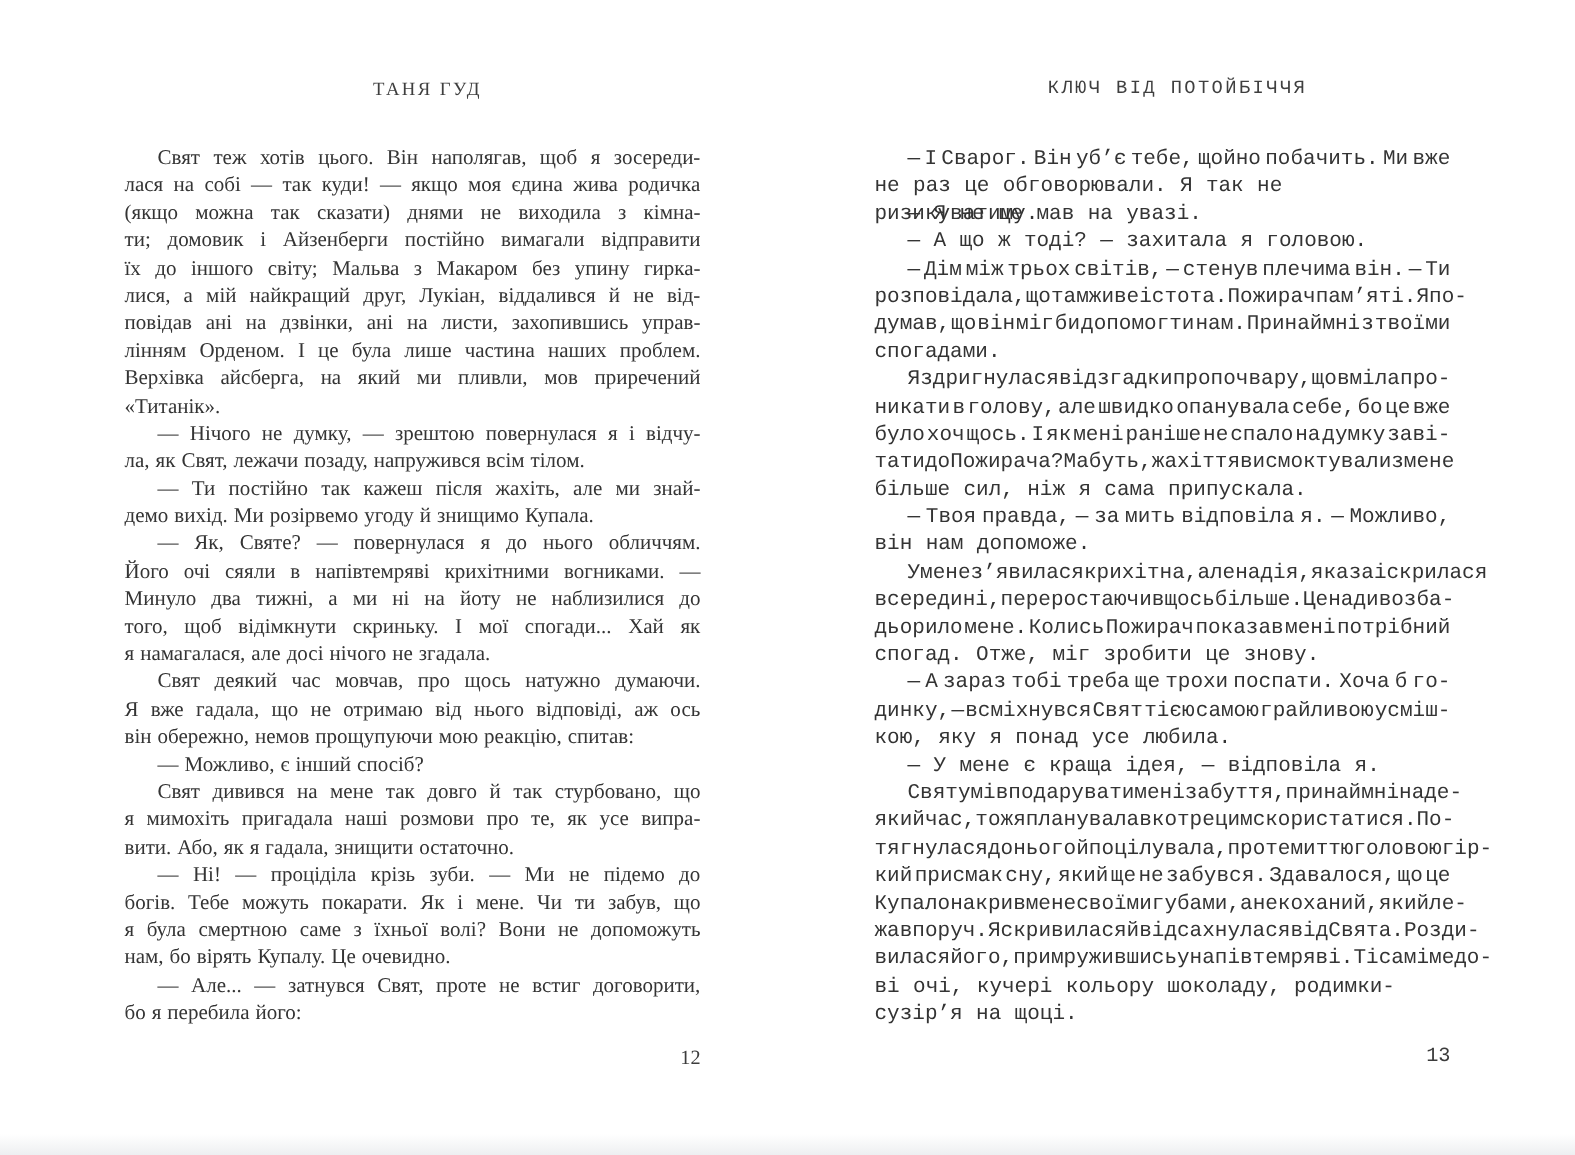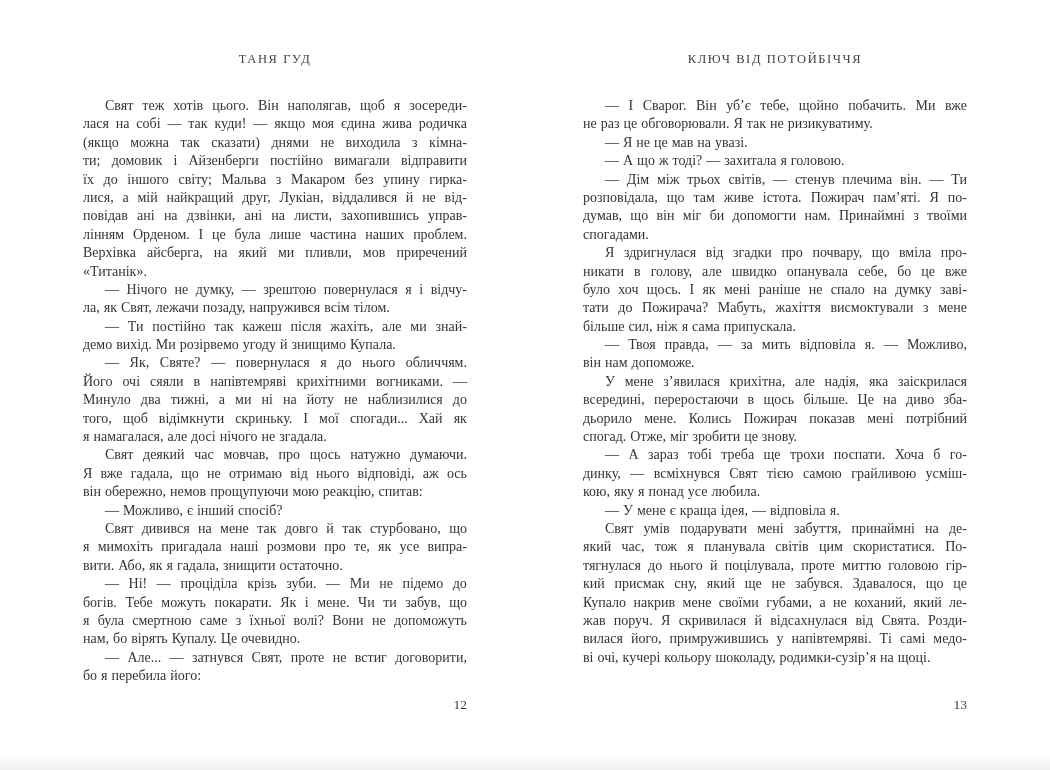--- a/index.html
+++ b/index.html
@@ -27,26 +27,26 @@
     background: linear-gradient(to bottom, rgba(255,255,255,0), rgba(223,226,229,0.55));
     pointer-events: none;
   }
   .page {
     position: absolute;
     top: 0;
     width: 384px;
     height: 770px;
   }
   .page.left  { left: 83px; }
-  .page.right { left: 583px; }
+  .page.right { left: 583px; font-family: Liberation Mono, monospace; }
 
   .running-header {
     position: absolute;
     top: 52px;
-    left: 0;
+    left: 10px;
     width: 100%;
     text-align: center;
     font-size: 12.5px;
     line-height: 14px;
     letter-spacing: 1.6px;
     color: #3f3f3f;
   }
   .page-body {
     position: absolute;
     top: 97px;
@@ -585,21 +585,21 @@
             <span>принаймні</span>
             <span>на</span>
             <span>де-</span>
           </div>
           <div class="line just">
             <span>який</span>
             <span>час,</span>
             <span>тож</span>
             <span>я</span>
             <span>планувала</span>
-            <span>світів</span>
+            <span>вкотре</span>
             <span>цим</span>
             <span>скористатися.</span>
             <span>По-</span>
           </div>
           <div class="line just">
             <span>тягнулася</span>
             <span>до</span>
             <span>нього</span>
             <span>й</span>
             <span>поцілувала,</span>

